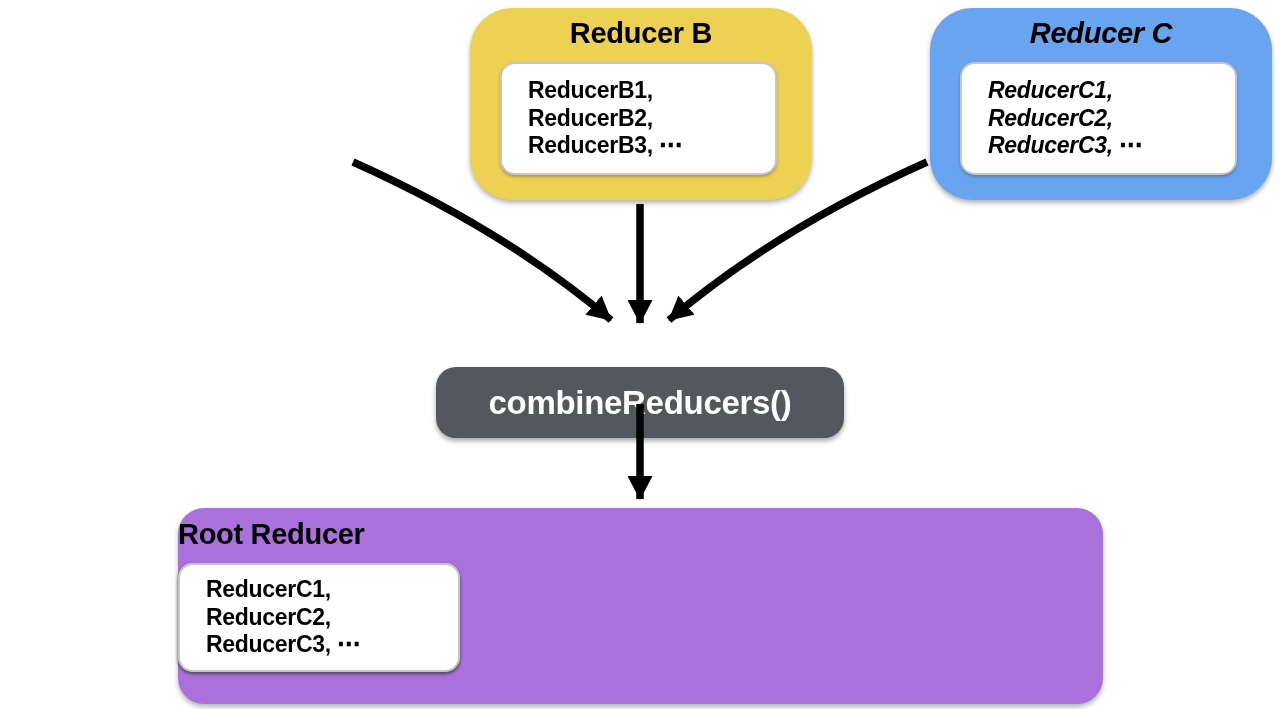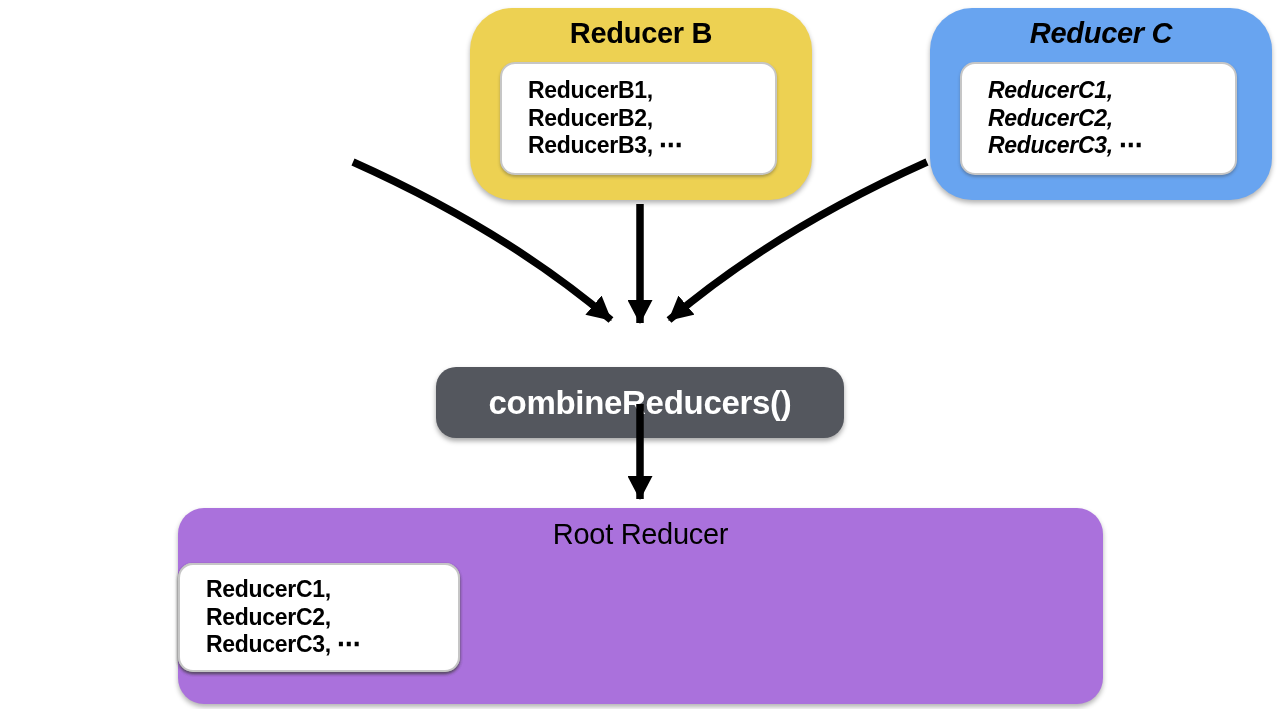--- a/index.html
+++ b/index.html
@@ -89,23 +89,22 @@
     left: 178px;
     top: 508px;
     width: 925px;
     height: 196px;
     border-radius: 26px;
     box-shadow: 0 3px 5px rgba(0,0,0,0.30);
     z-index: 1;
   }
   .root-title {
     margin-top: 10px;
-    text-align: center;
     font-size: 29px;
-    font-weight: normal;
+    font-weight: bold;
     color: #000000;
     letter-spacing: -0.3px;
   }
   .root-card .group {
     position: absolute;
     top: 55px;
     width: 282px;
     height: 109px;
     left: auto;
     right: auto;

